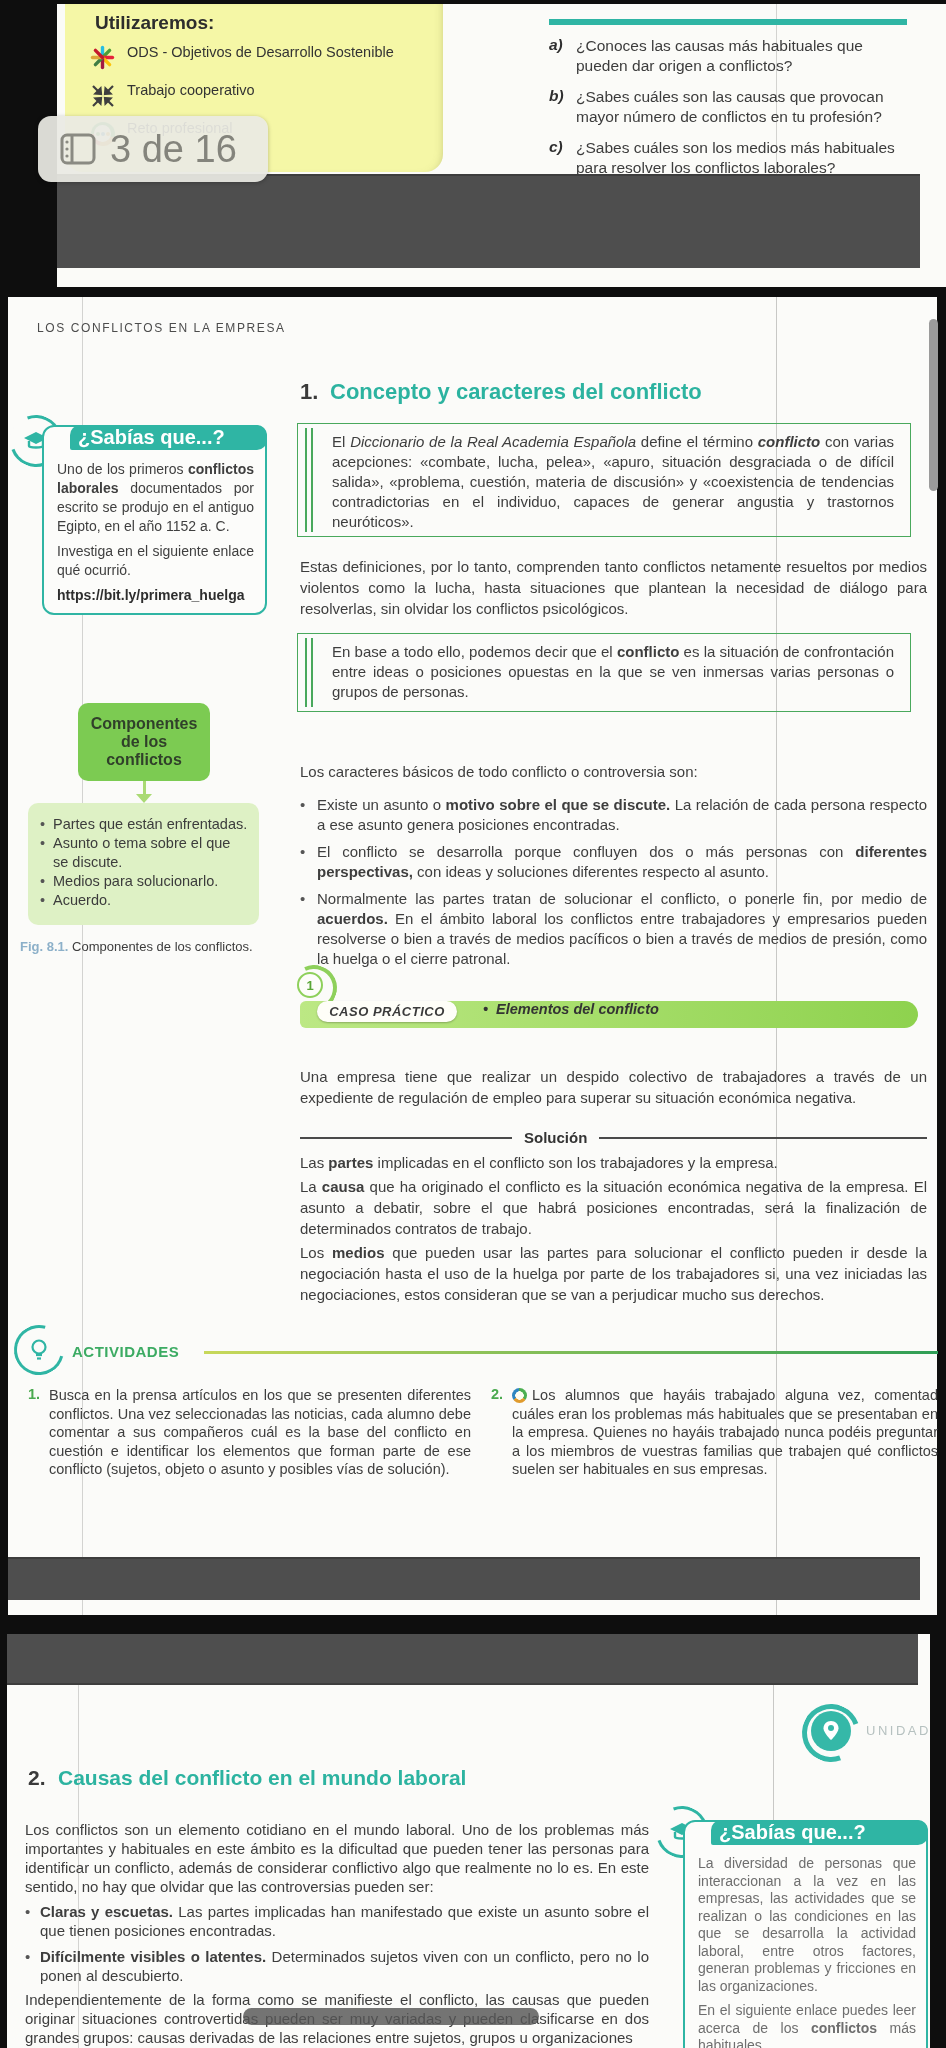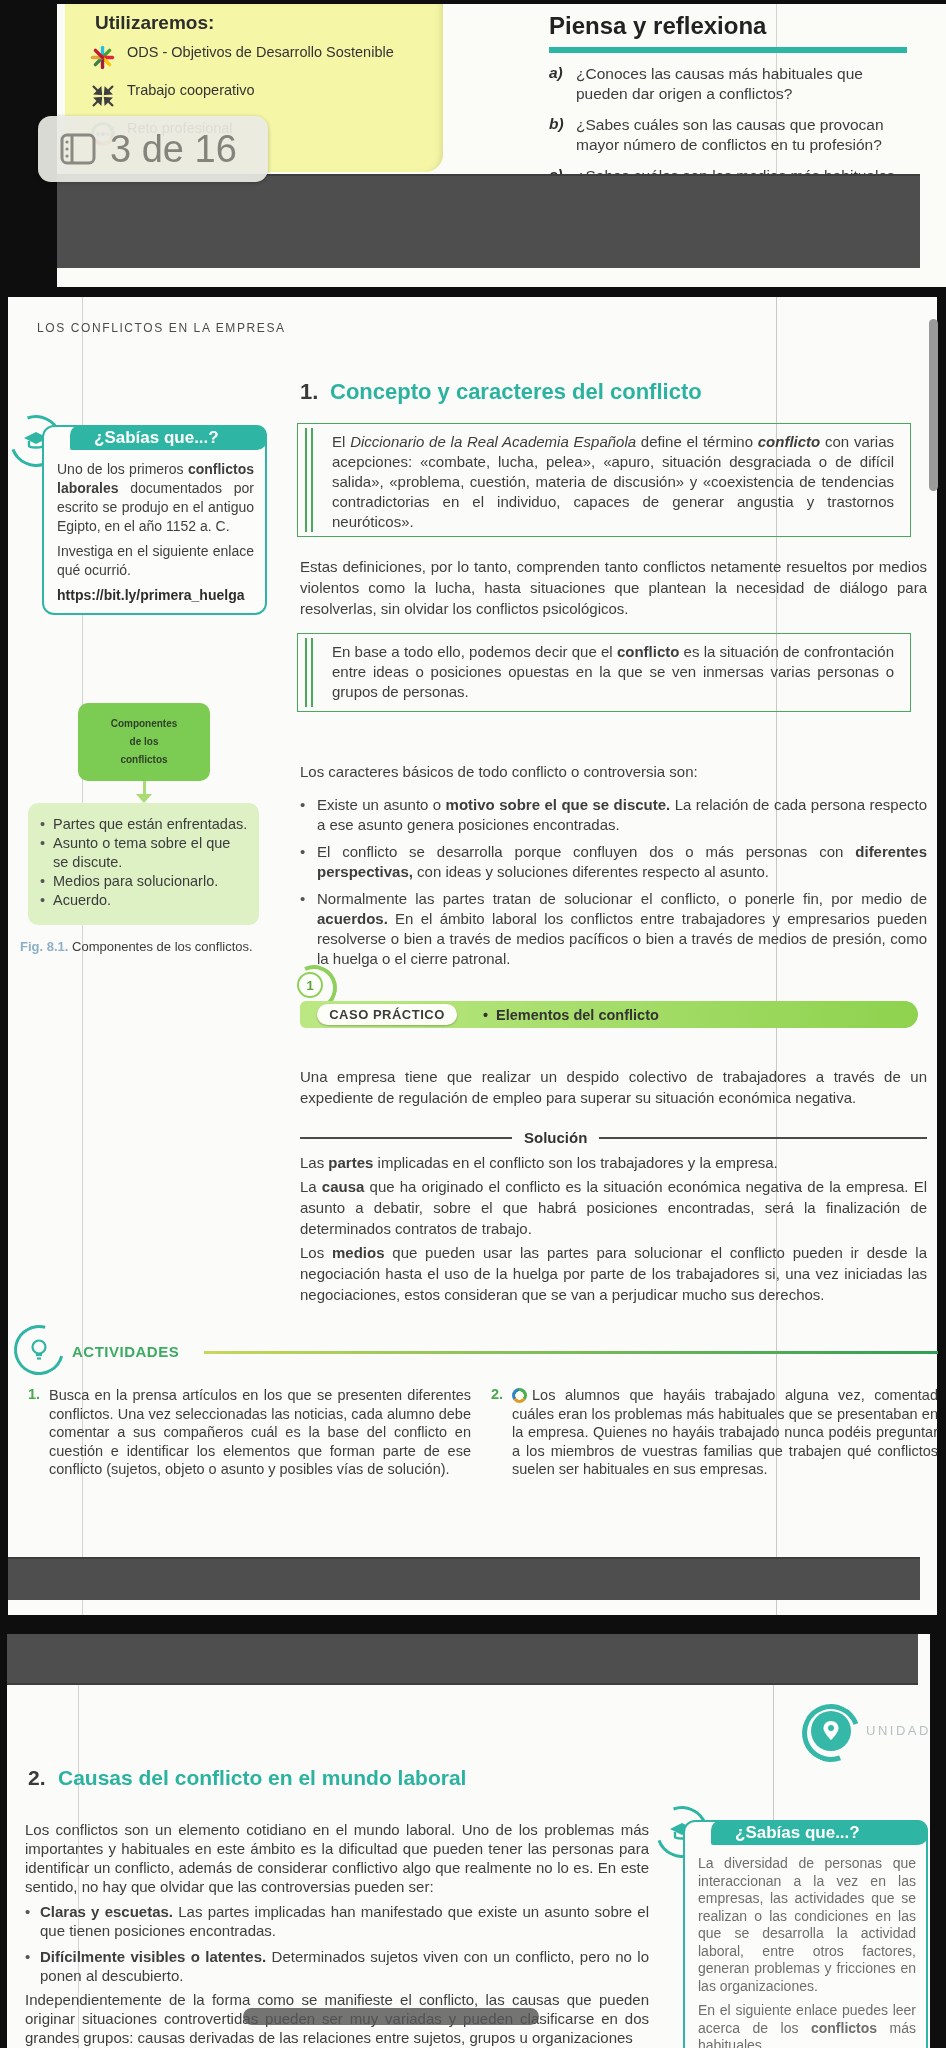--- a/index.html
+++ b/index.html
@@ -49,29 +49,29 @@
   .running-header{position:absolute;left:29px;top:24px;font-size:12px;letter-spacing:1.6px;color:#4c4c4c;}
   .scrollbar{position:absolute;left:921px;top:22px;width:9px;height:172px;background:#9b9b9b;border-radius:5px;}
 
   .capcircle{position:absolute;width:46px;height:46px;border-radius:50%;
     border:3px solid #2fb5a4;border-left-color:transparent;transform:rotate(25deg);
     background:#fbfbf9;display:flex;align-items:center;justify-content:center;}
   .capcircle > span{transform:rotate(-25deg);display:flex;}
 
   .sabias-box{position:absolute;border:2px solid #2fb5a4;border-radius:12px;background:#fcfcfa;}
   .sabias-head{position:absolute;top:-2px;left:26px;right:-2px;height:25px;background:#2fb5a4;
-    border-radius:10px 10px 10px 2px;color:#fff;font-weight:bold;font-size:17px;
-    display:flex;align-items:center;padding-left:24px;box-sizing:border-box;}
+    border-radius:10px 10px 10px 2px;color:#fff;font-weight:bold;font-size:20px;
+    display:flex;align-items:center;padding-left:8px;box-sizing:border-box;}
   .sabias-body{padding:33px 11px 10px 13px;font-size:14px;line-height:19px;color:#3f3f3f;text-align:justify;}
   .sabias-body p{margin:0 0 6px 0;}
   .sabias-link{font-weight:bold;color:#2e2e2e;text-decoration:none;}
 
   .comp-topbox{position:absolute;left:70px;top:406px;width:132px;height:78px;background:#7ccb52;border-radius:10px;
     display:flex;flex-direction:column;align-items:center;justify-content:center;
-    font-size:10px;font-weight:bold;color:#30402a;line-height:18px;}
+    font-size:16px;font-weight:bold;color:#30402a;line-height:18px;}
   .comp-arrow-line{position:absolute;left:135px;top:484px;width:3px;height:13px;background:#aada74;}
   .comp-arrow-head{position:absolute;left:128px;top:497px;width:0;height:0;
     border-left:8px solid transparent;border-right:8px solid transparent;border-top:9px solid #aada74;}
   .comp-bigbox{position:absolute;left:20px;top:506px;width:231px;height:122px;background:#def1c5;border-radius:10px;
     box-sizing:border-box;padding:12px 10px 0 12px;}
   .comp-bigbox .li{display:flex;font-size:14.5px;line-height:19px;color:#3c3c3c;}
   .comp-bigbox .li .m{width:13px;flex:none;color:#555;}
   .fig-caption{position:absolute;left:12px;top:642px;width:250px;font-size:13px;color:#3c3c3c;}
   .fig-caption .figlab{color:#8cb0c9;font-weight:bold;}
 
@@ -91,21 +91,21 @@
   .blist .li .m{width:17px;flex:none;color:#555;}
   .blist .li .t{text-align:justify;flex:1;}
 
   .caso-arc{position:absolute;left:283px;top:668px;width:38px;height:38px;border-radius:50%;
     border:4px solid #8ed05b;border-bottom-color:transparent;border-left-color:transparent;transform:rotate(20deg);}
   .caso-badge{position:absolute;left:289px;top:675px;width:22px;height:22px;border-radius:50%;
     background:#fdfdfa;border:2px solid #8ed05b;color:#59a636;font-size:13px;font-weight:bold;
     display:flex;align-items:center;justify-content:center;}
   .caso-banner{position:absolute;left:292px;top:704px;width:618px;height:27px;
     background:linear-gradient(90deg,#bce884,#8ed24e);border-radius:6px 14px 14px 6px;
-    display:flex;align-items:center;}
+    display:flex;align-items:flex-start;font-style:italic;}
   .caso-pill{margin-left:17px;width:140px;height:21px;background:#fefef8;border-radius:11px;
     display:flex;align-items:center;justify-content:center;
     font-size:13px;font-weight:bold;color:#3b3b3b;letter-spacing:.5px;box-shadow:0 1px 2px rgba(0,0,0,.25);}
   .caso-topic{margin-left:26px;font-size:14.5px;font-weight:bold;color:#333;display:flex;align-items:center;}
   .caso-topic .dot{margin-right:8px;}
 
   .sol-divider{position:absolute;left:292px;top:832px;width:627px;display:flex;align-items:center;}
   .sol-divider .l1{width:212px;height:2px;background:#4a4a4a;}
   .sol-divider .lab{margin:0 12px;font-size:15px;font-weight:bold;color:#333;}
   .sol-divider .l2{flex:1;height:2px;background:#4a4a4a;}
@@ -190,21 +190,20 @@
               <span class="p2"></span>
               <span class="p3"></span>
             </span>
           </span>
       </span>
       <span class="lbl">Reto profesional</span>
     </div>
   </div>
 
   <div class="piensa">
-    <div class="piensa-title">Piensa y reflexiona</div>
     <div class="piensa-rule"></div>
     <div class="q-row">
       <span class="q-letter">a)</span>
       <span class="q-text">¿Conoces las causas más habituales que pueden dar origen a conflictos?</span>
     </div>
     <div class="q-row">
       <span class="q-letter">b)</span>
       <span class="q-text">¿Sabes cuáles son las causas que provocan mayor número de conflictos en tu profesión?</span>
     </div>
     <div class="q-row">

